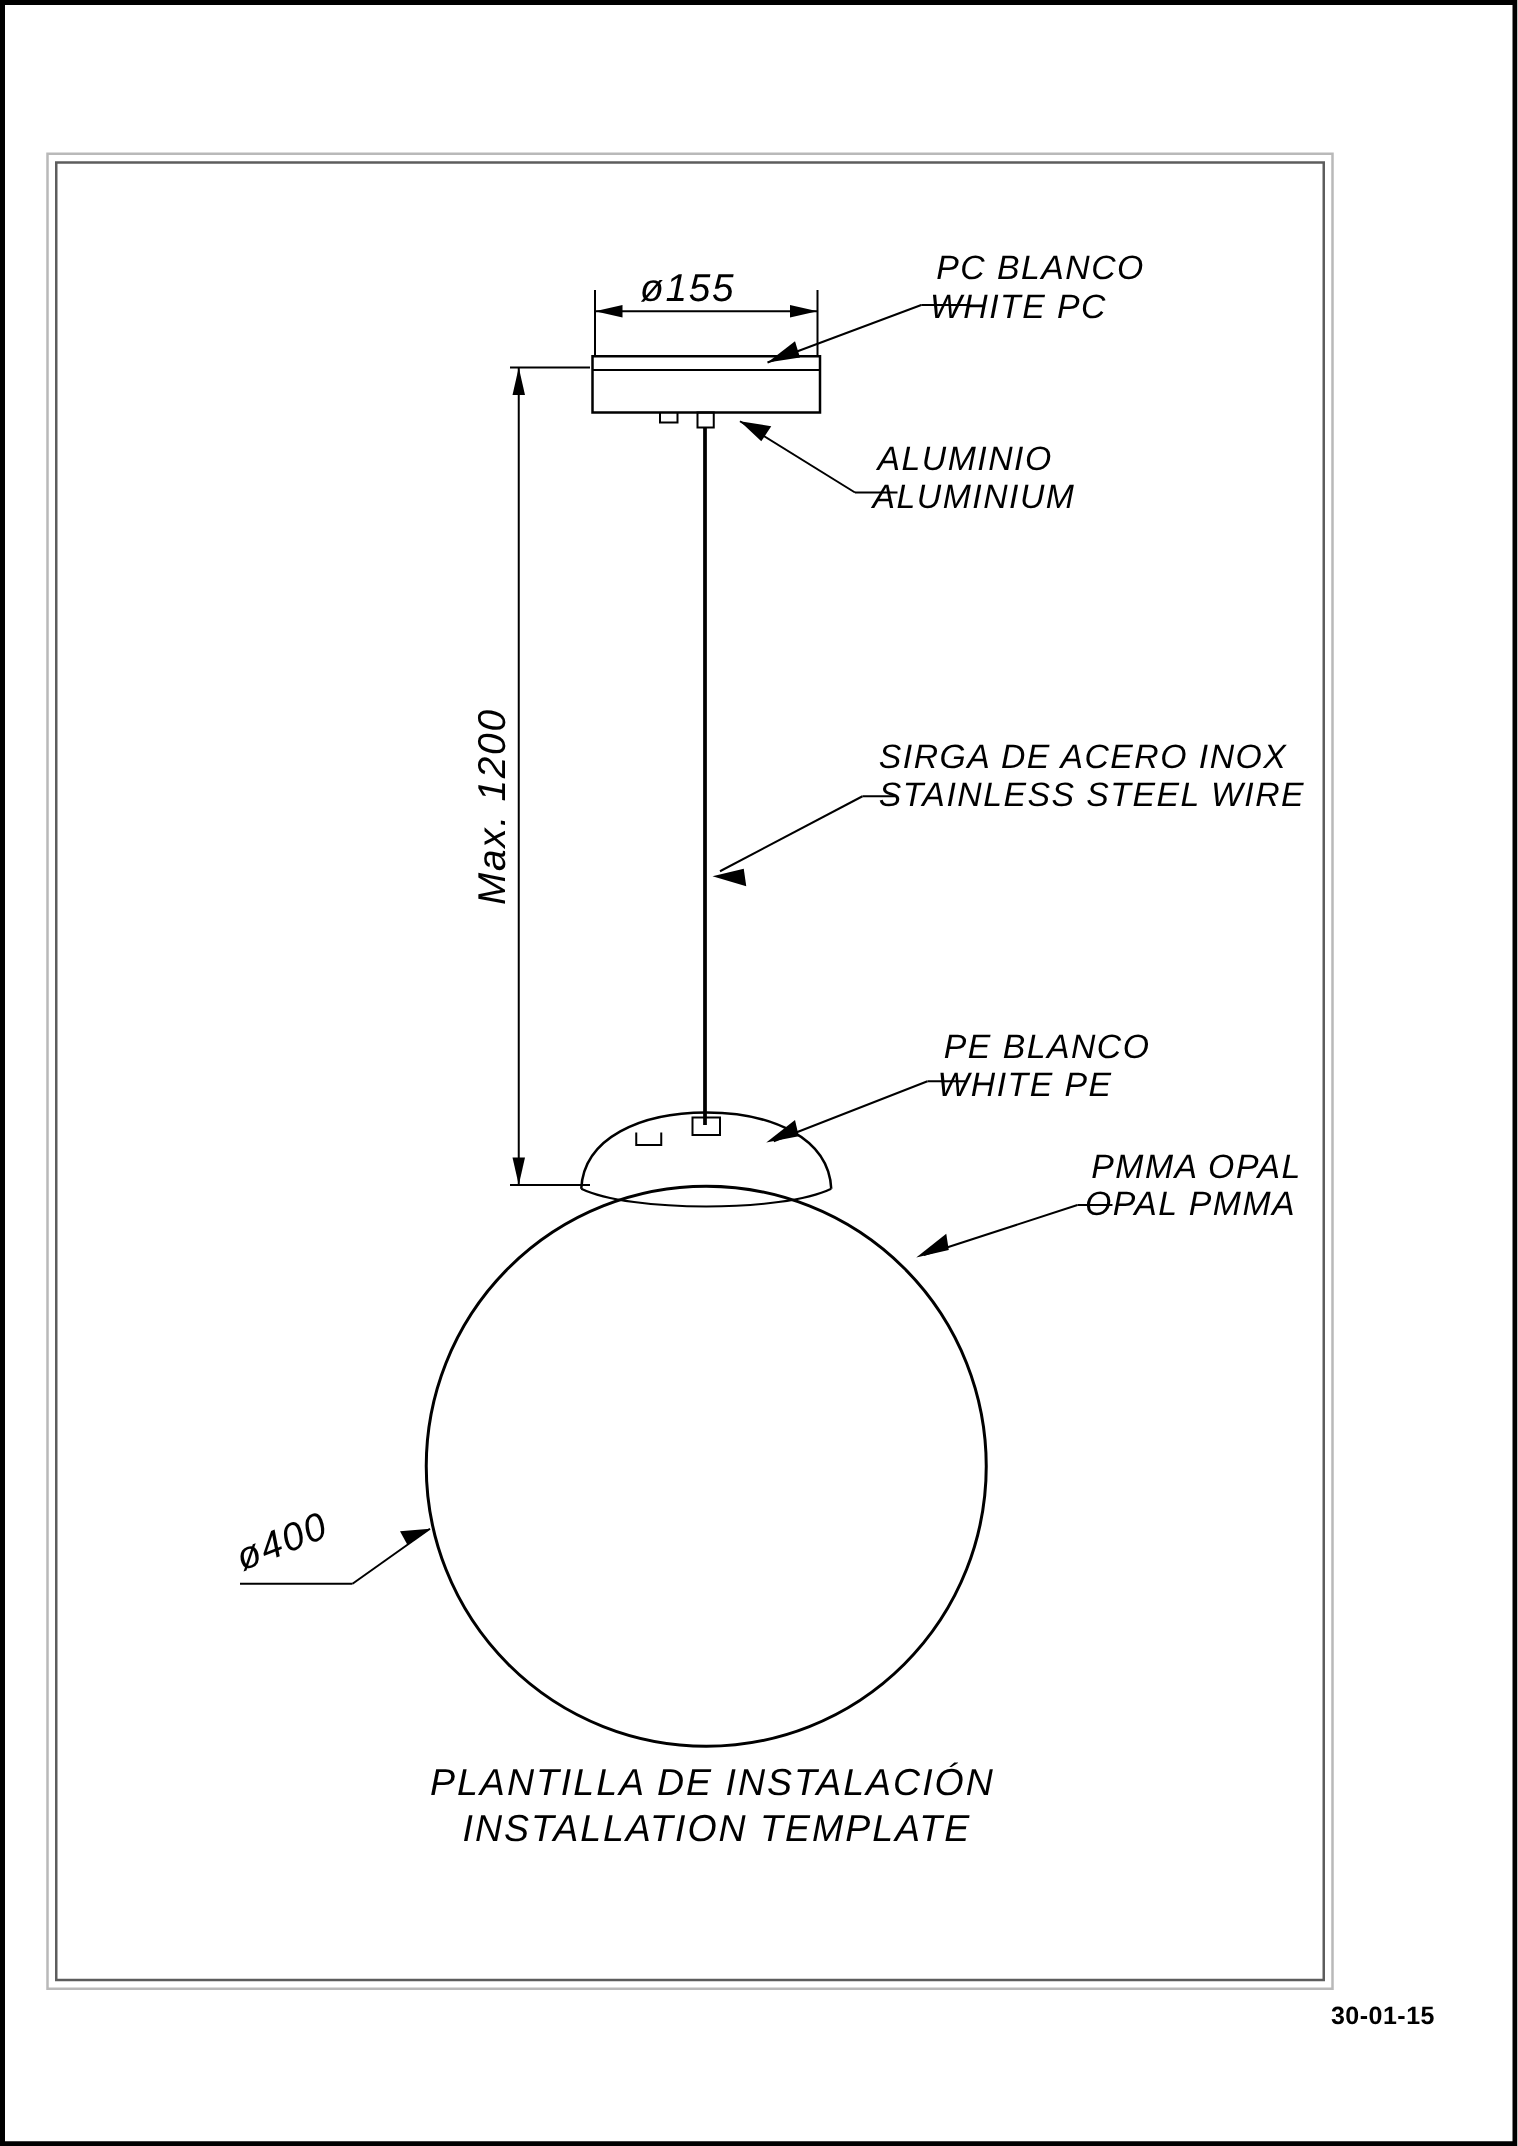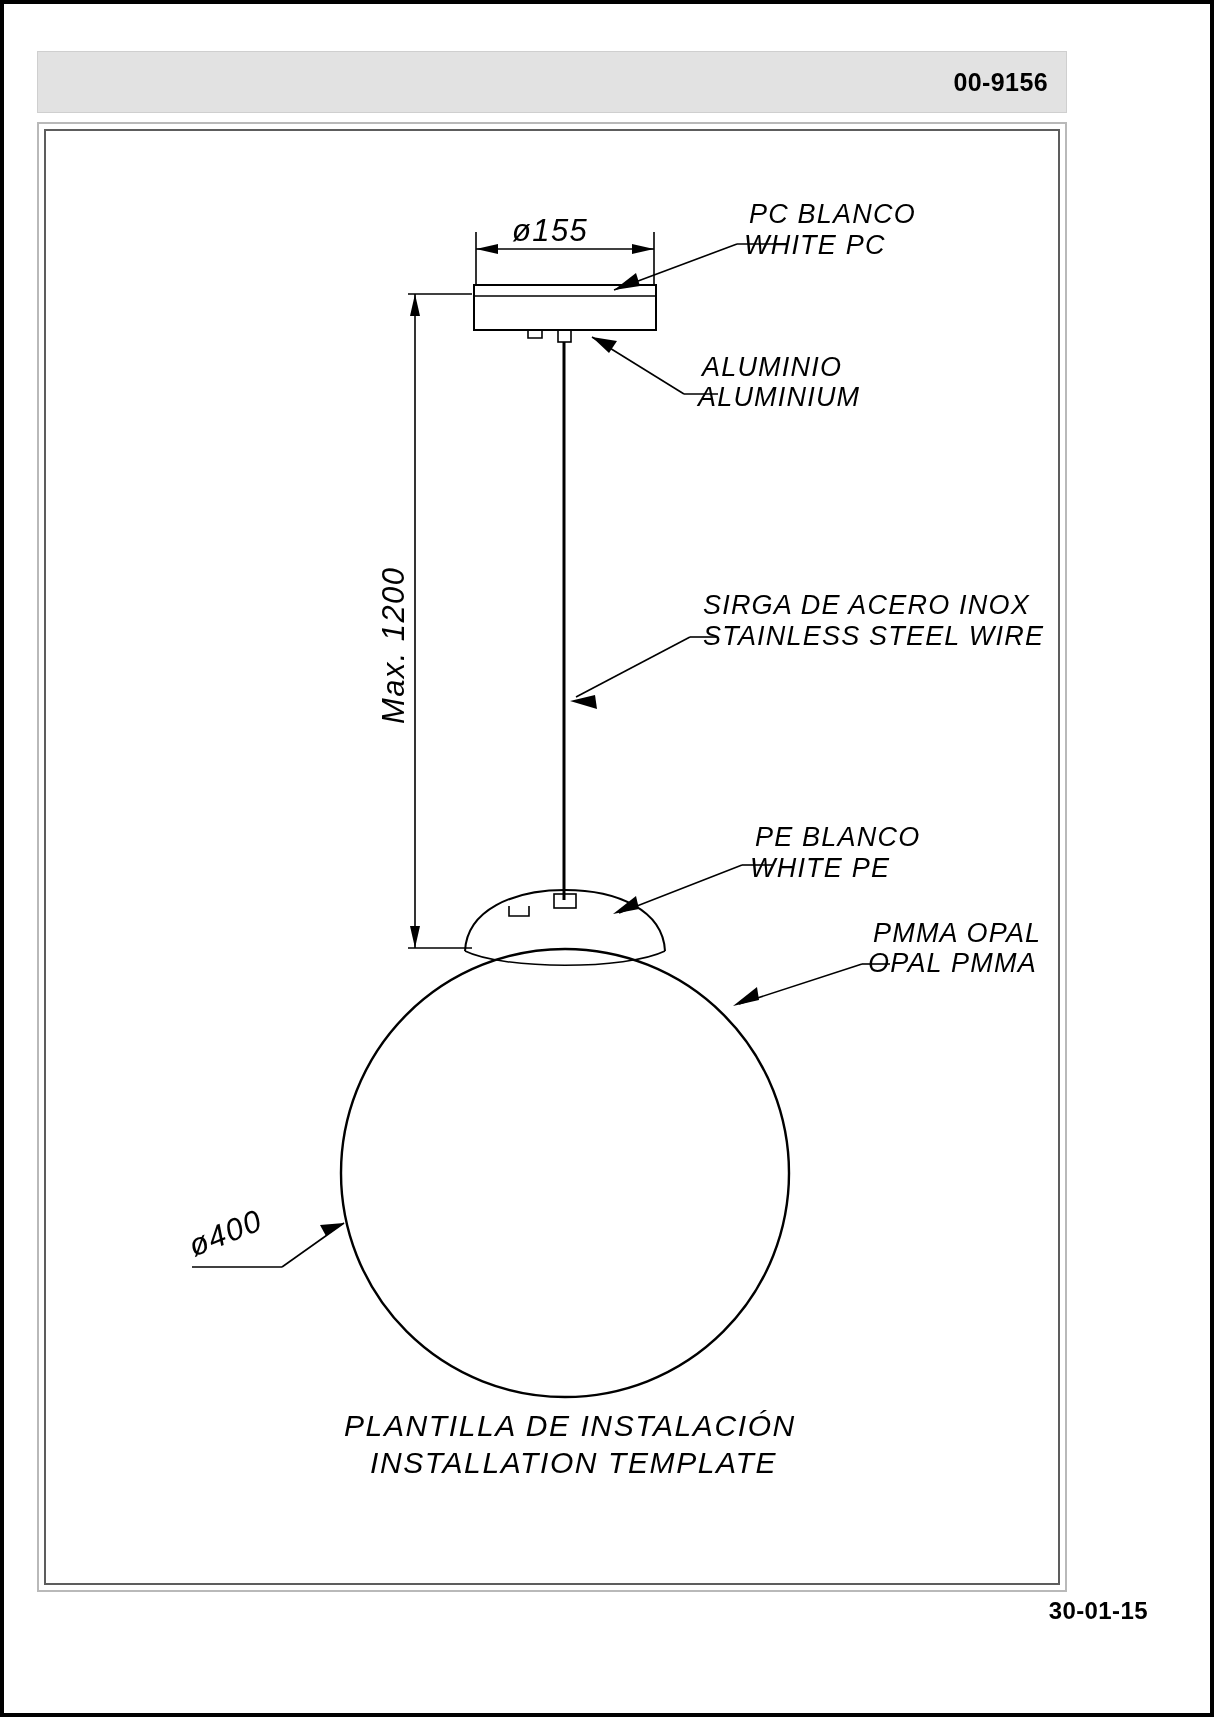--- a/index.html
+++ b/index.html
@@ -49,21 +49,21 @@
     left:40px; top:125px;
     width:1016px; height:1456px;
     border:2px solid #5d5d5d;
     box-sizing:border-box;
     background:#fff;
   }
   
   #footer-code{
     position:absolute;
     right:62px; bottom:88px;
-    font-size:24px;
+    font-size:20px;
     font-weight:bold;
     letter-spacing:0.4px;
     color:#000;
     white-space:nowrap;
   }
   
   #drawing{
     position:absolute;
     left:0; top:0;
     width:1214px;height:1717px;
@@ -96,23 +96,20 @@
   .ln{stroke:#000;stroke-width:2;fill:none;}
   .ln-thin{stroke:#000;stroke-width:1.6;fill:none;}
   .ln-wire{stroke:#000;stroke-width:3;fill:none;}
   .sphere{stroke:#000;stroke-width:2.4;fill:#ffffff;}
 </style>
 </head>
 <body>
 
 <div id="page">
 
-  <div id="header-band">
-    <div id="header-code">00-9156</div>
-  </div>
 
   <div id="frame-outer"></div>
   <div id="frame-inner"></div>
 
   <svg id="drawing" viewBox="0 0 1214 1717">
 
     <rect x="470" y="281" width="182" height="45" class="ln" fill="#ffffff"></rect>
 
     <line x1="470" y1="292" x2="652" y2="292" class="ln-thin"></line>
 

